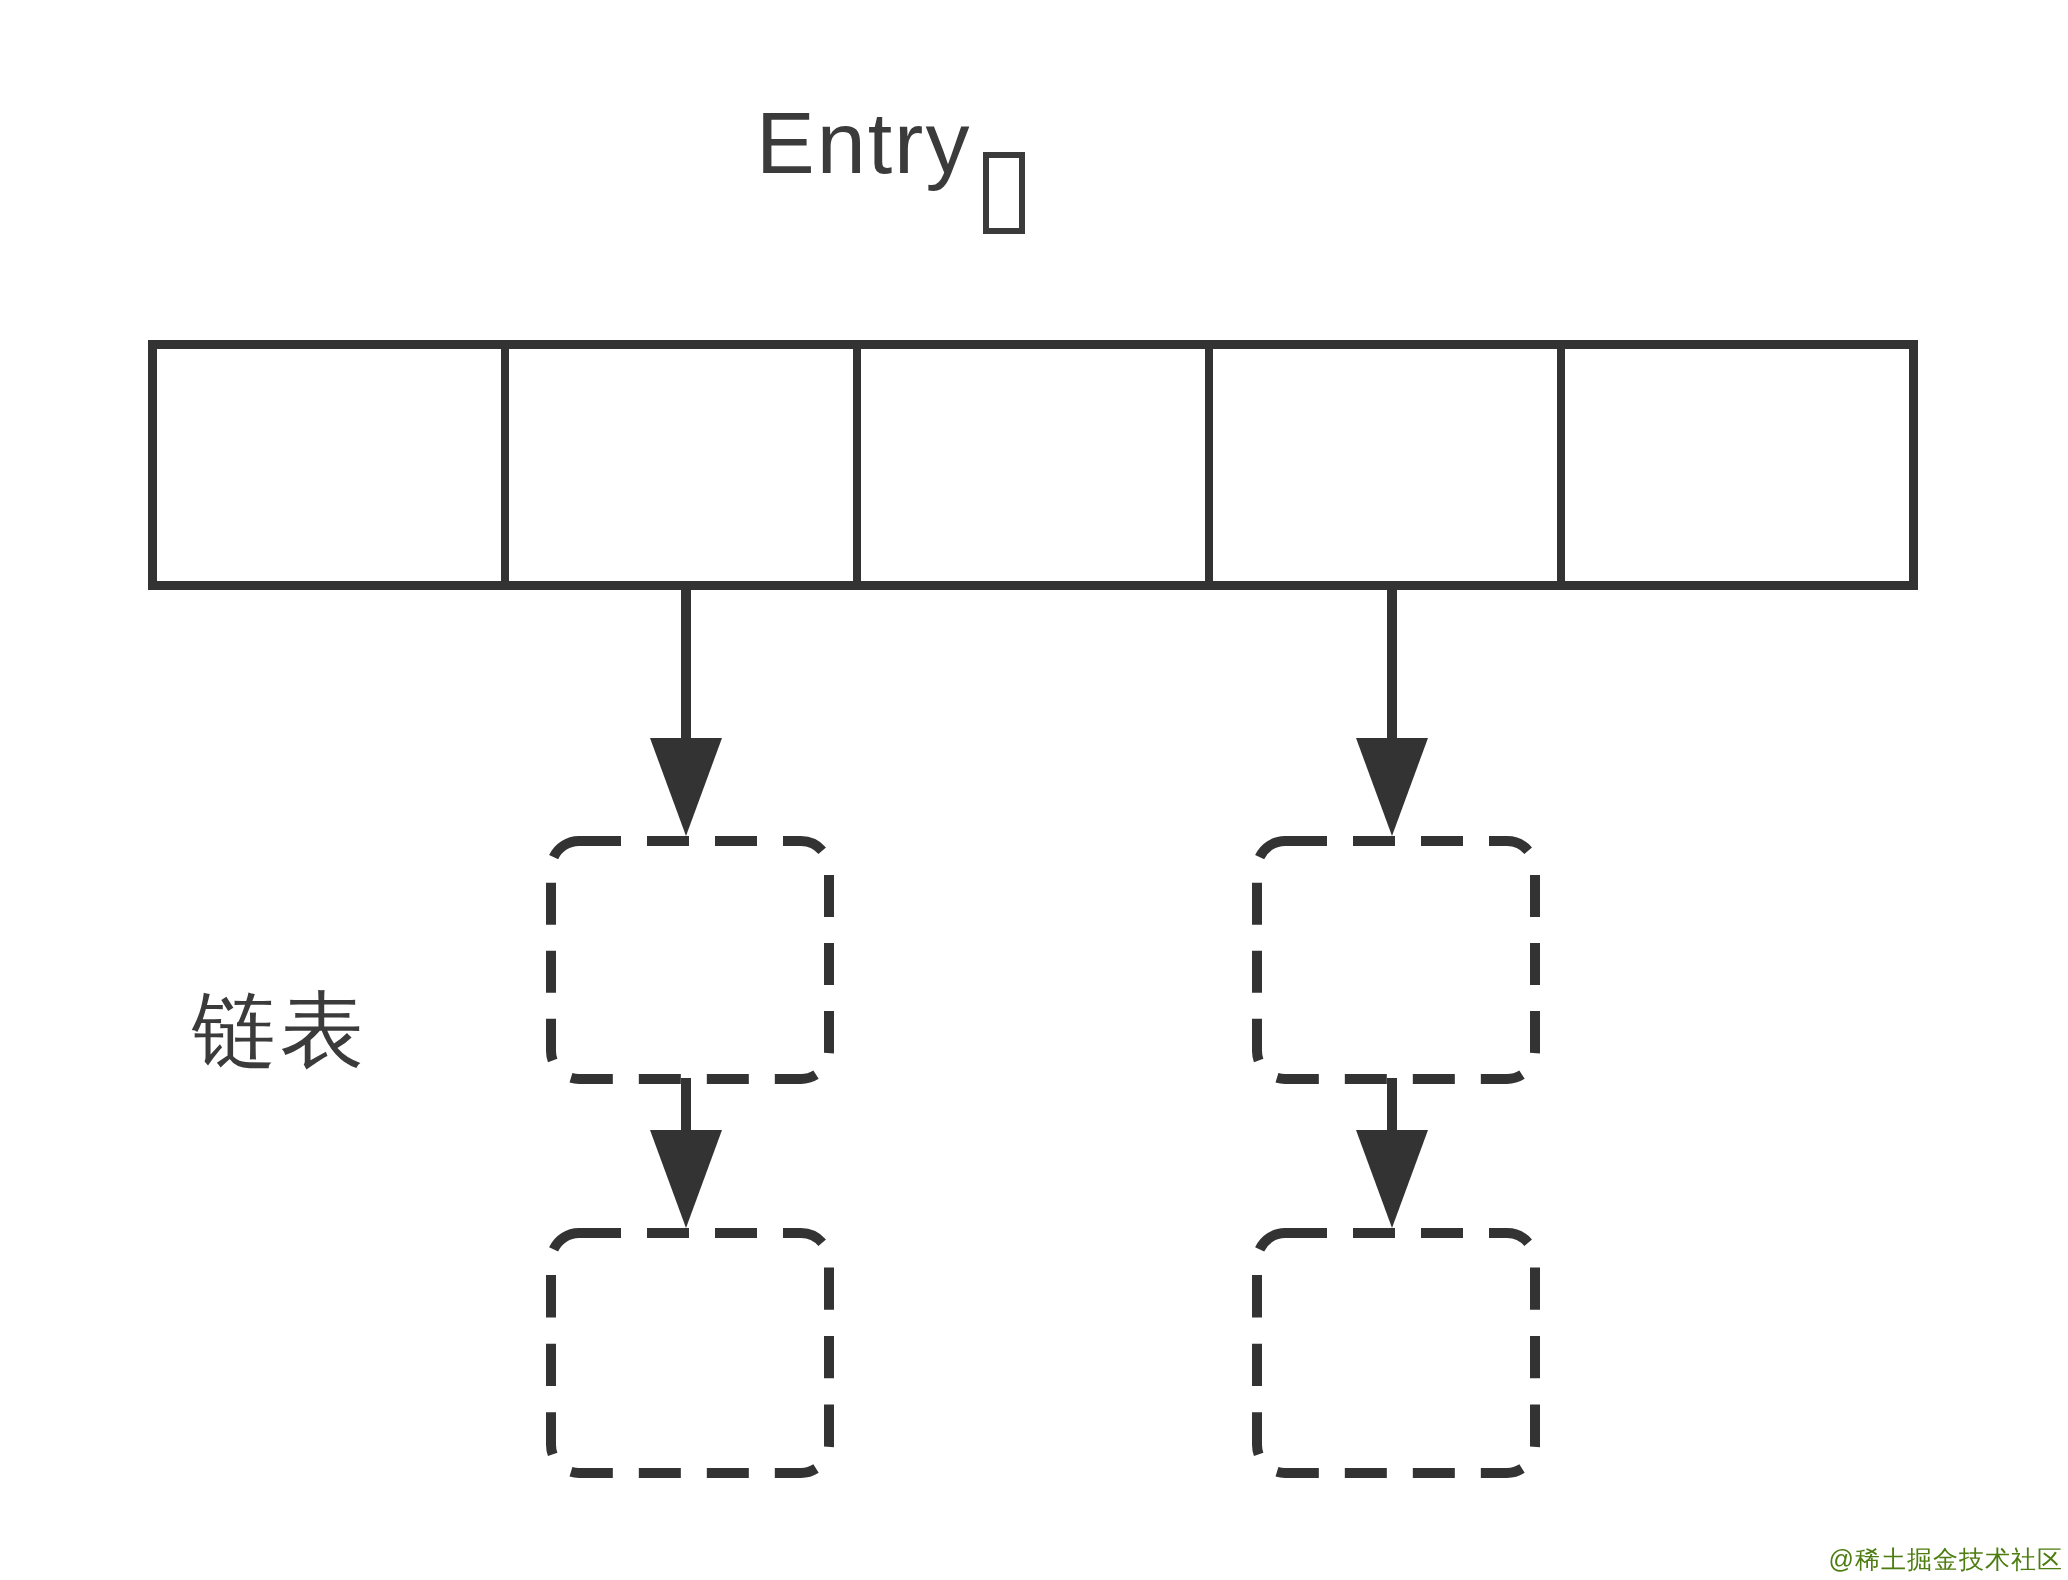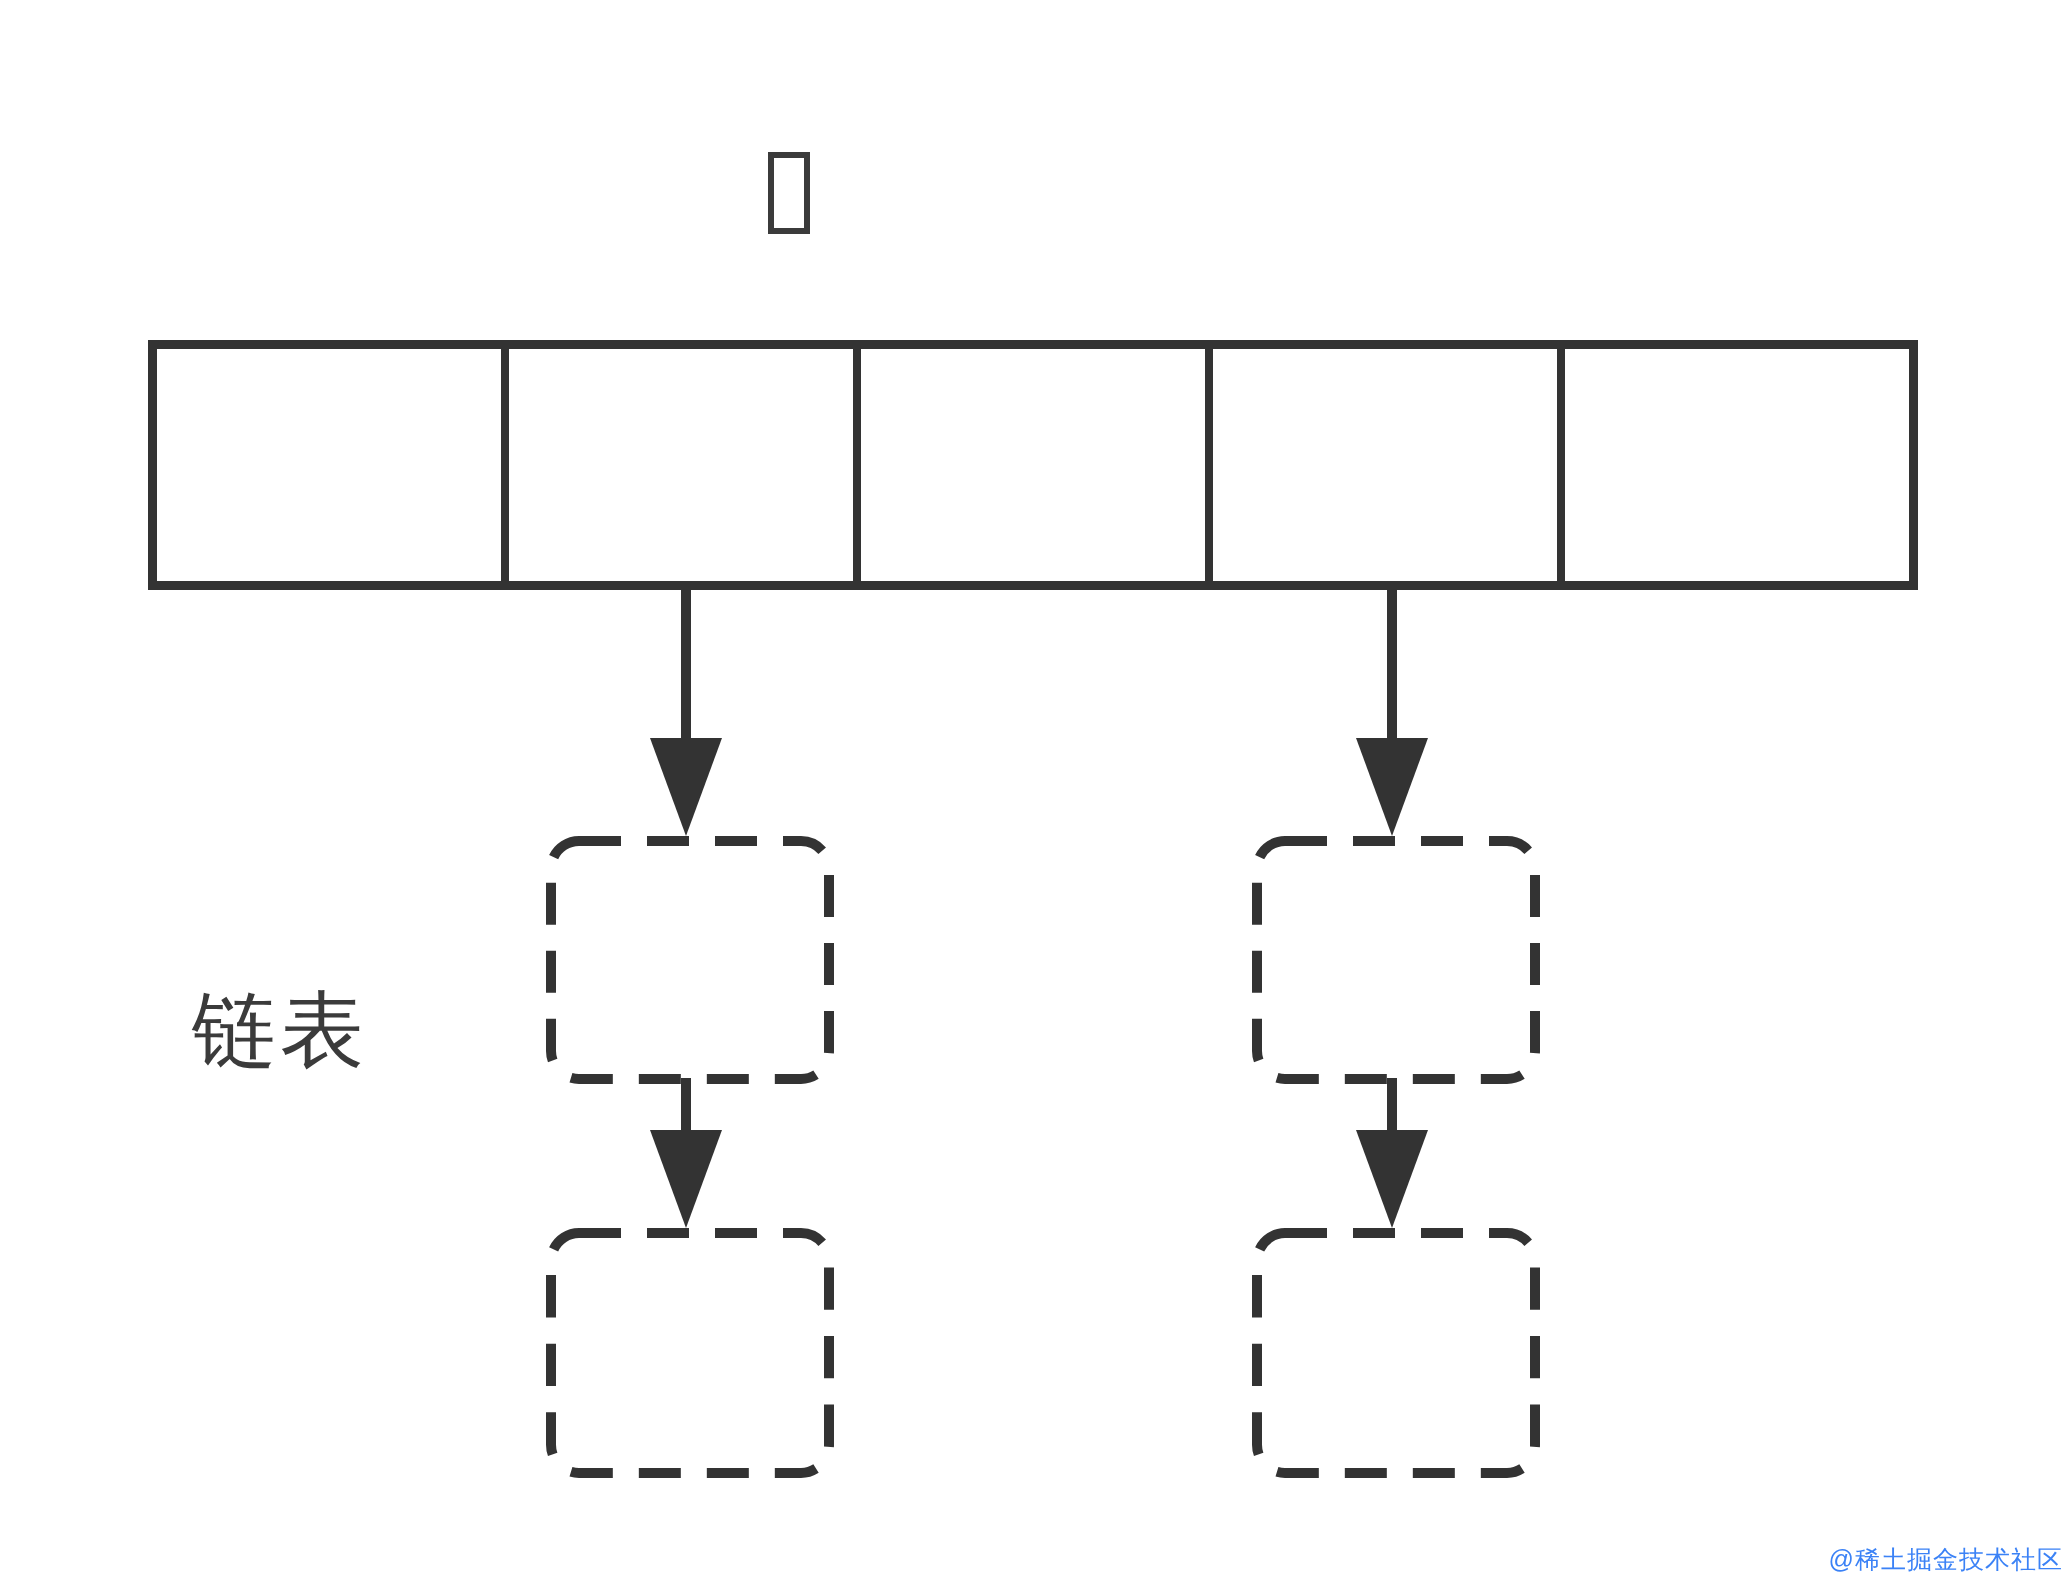--- a/index.html
+++ b/index.html
@@ -101,32 +101,33 @@
     letter-spacing: 4px;
     white-space: nowrap;
   }
 
   
   .watermark {
     position: absolute;
     right: 5px;
     top: 1543px;
     font-size: 25px;
-    color: #3b82f6;
+    color: #4d7c0f;
     letter-spacing: 1px;
     white-space: nowrap;
     margin-left: 28px;
   }
 </style>
 </head>
 <body>
 
 <div class="canvas">
 
   <div class="title">
+    <span class="part">Entry</span>
     <span class="tofu"></span>
   </div>
 
   <div class="array">
       <div class="cell"></div>
       <div class="cell"></div>
       <div class="cell"></div>
       <div class="cell"></div>
       <div class="cell"></div>
     </div>

